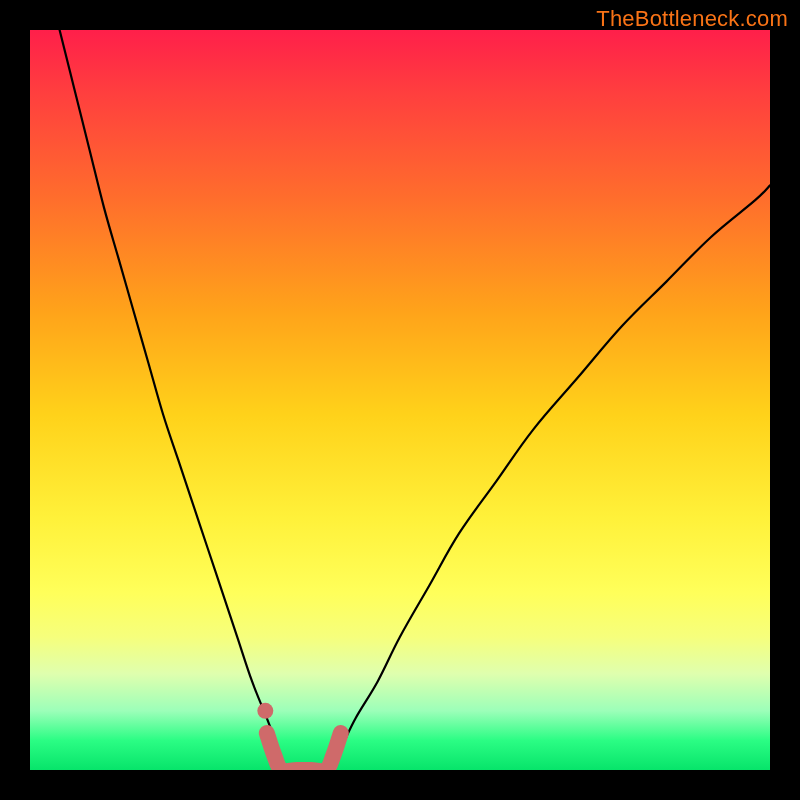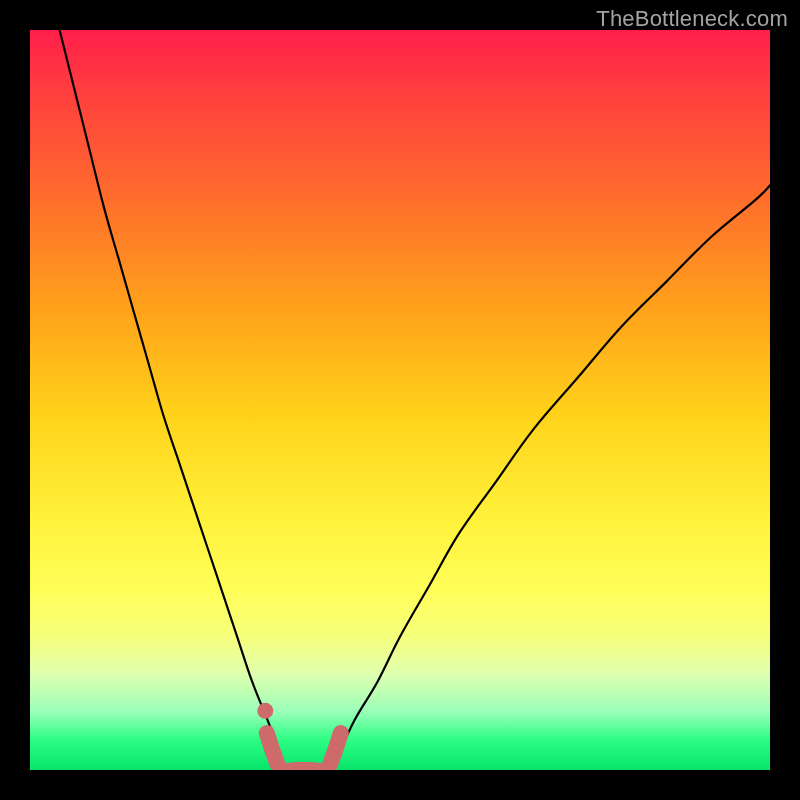--- a/index.html
+++ b/index.html
@@ -37,21 +37,21 @@
       #dfffae 87%,
       #9cffb9 92%,
       #2bfd84 96%,
       #07e46a 100%
     );
   }
   .watermark {
     position: absolute;
     top: 6px;
     right: 12px;
-    color: #a3a3a3;
+    color: #f97316;
     font-size: 22px;
     letter-spacing: 0.2px;
     user-select: none;
   }
   svg.curves {
     position: absolute;
     left: 0;
     top: 0;
     width: 740px;
     height: 740px;

